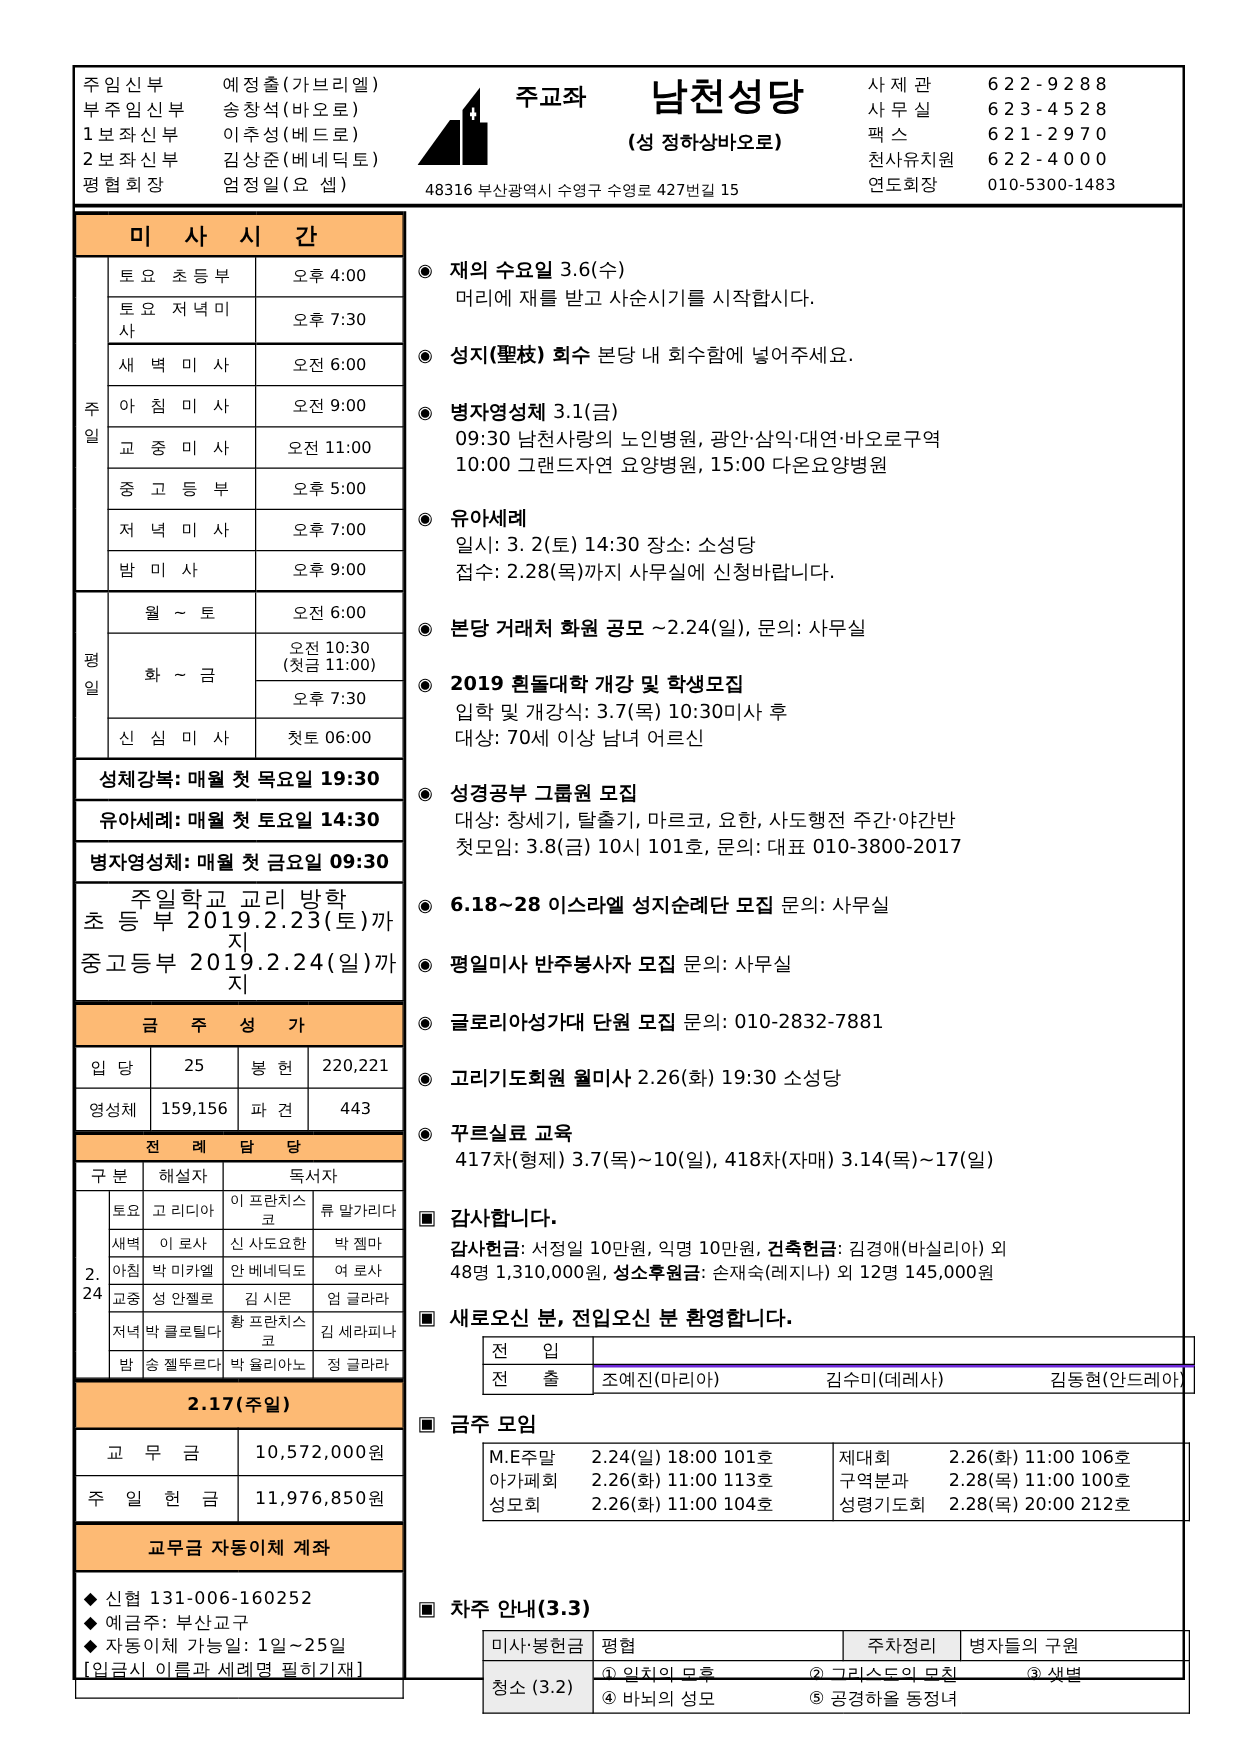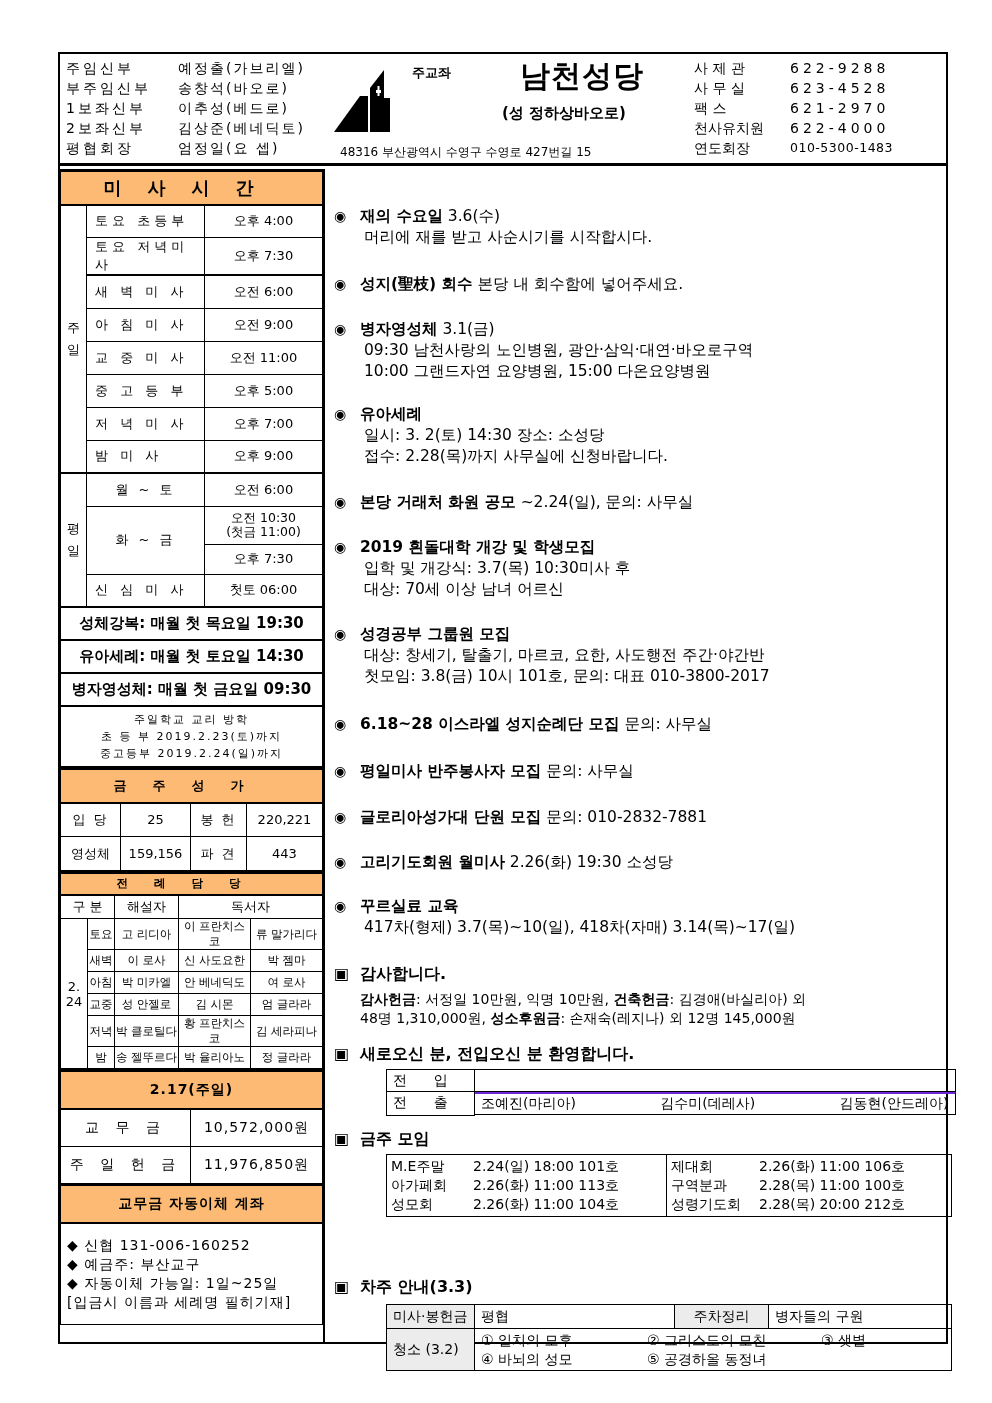--- a/index.html
+++ b/index.html
@@ -5,40 +5,40 @@
   * { box-sizing: border-box; margin: 0; padding: 0; }
   body { width: 992px; height: 1403px; background: #fff; font-family: "DejaVu Sans", "Liberation Sans", sans-serif; color: #000; position: relative; overflow: hidden; }
   .frame { position: absolute; left: 58px; top: 52px; width: 890px; height: 1292px; border: 2px solid #000; }
   
   .hdr { position: absolute; left: 0; top: 0; width: 886px; height: 112px; border-bottom: 3px solid #000; }
   .clergy { position: absolute; left: 6px; top: 4px; font-size: 14px; line-height: 20px; letter-spacing: 1px; }
   .clergy .row { display: flex; white-space: nowrap; }
   .clergy .role { width: 112px; letter-spacing: 3px; }
   .clergy .name { letter-spacing: 2px; }
   .logo { position: absolute; left: 274px; top: 8px; width: 70px; height: 72px; }
-  .title-small { position: absolute; left: 352px; top: 10px; font-size: 13px; font-weight: bold; }
+  .title-small { position: absolute; left: 352px; top: 10px; font-size: 19px; font-weight: bold; }
   .title-big { position: absolute; left: 460px; top: 2px; font-size: 30px; font-weight: bold; letter-spacing: 1px; }
   .subtitle { position: absolute; left: 442px; top: 50px; font-size: 15px; font-weight: bold; }
   .address { position: absolute; left: 280px; top: 90px; font-size: 12px; }
   .contacts { position: absolute; left: 634px; top: 4px; font-size: 14px; line-height: 20px; }
   .contacts .row { display: flex; white-space: nowrap; }
   .contacts .lbl { width: 96px; display: flex; justify-content: space-between; padding-right: 6px; }
   .contacts .val { letter-spacing: 4px; }
   .contacts .val.sm { letter-spacing: 0.5px; font-size: 12.5px; }
   
   .left { position: absolute; left: 0; top: 115px; width: 265px; height: 1175px; border-right: 2px solid #000; }
   table.lt { border-collapse: collapse; width: 263px; font-size: 13px; }
   table.lt td { border: 1px solid #000; text-align: center; padding: 0; }
   .sec-head { background: #fdba74; font-weight: bold; font-size: 18px; height: 34px; border-top: 3px solid #000 !important; border-bottom: 2px solid #000 !important; }
   .sp4 { letter-spacing: 26px; }
   .mass-name { text-align: left !important; padding-left: 8px !important; letter-spacing: 4px; height: 33px; }
   .mass-time { width: 118px; }
   .vert { width: 26px; font-size: 13px; line-height: 22px; }
   .bold-line { font-weight: bold; font-size: 15px; height: 33px; border-top: 2px solid #000 !important; }
-  .school { font-size: 11px; line-height: 17px; letter-spacing: 2px; padding: 4px 0 !important; }
+  .school { font-size: 18px; line-height: 17px; letter-spacing: 2px; padding: 4px 0 !important; }
   .fin td { height: 34px; font-size: 13px; }
   .lit td { font-size: 11.5px; height: 22px; text-align: left; padding-left: 2px; }
   .lit-head td { font-size: 13px; height: 24px; text-align: center; }
   .money td { height: 38px; font-size: 14px; letter-spacing: 1px; }
   .acct { text-align: left !important; padding: 12px 6px !important; font-size: 13px; line-height: 19px; letter-spacing: 1px; }
   
   .right { position: absolute; left: 270px; top: 120px; width: 612px; }
   .item { position: absolute; left: 4px; font-size: 15.5px; line-height: 21px; }
   .item .bullet { display: inline-block; width: 26px; font-size: 14px; }
   .item b { font-weight: bold; }

